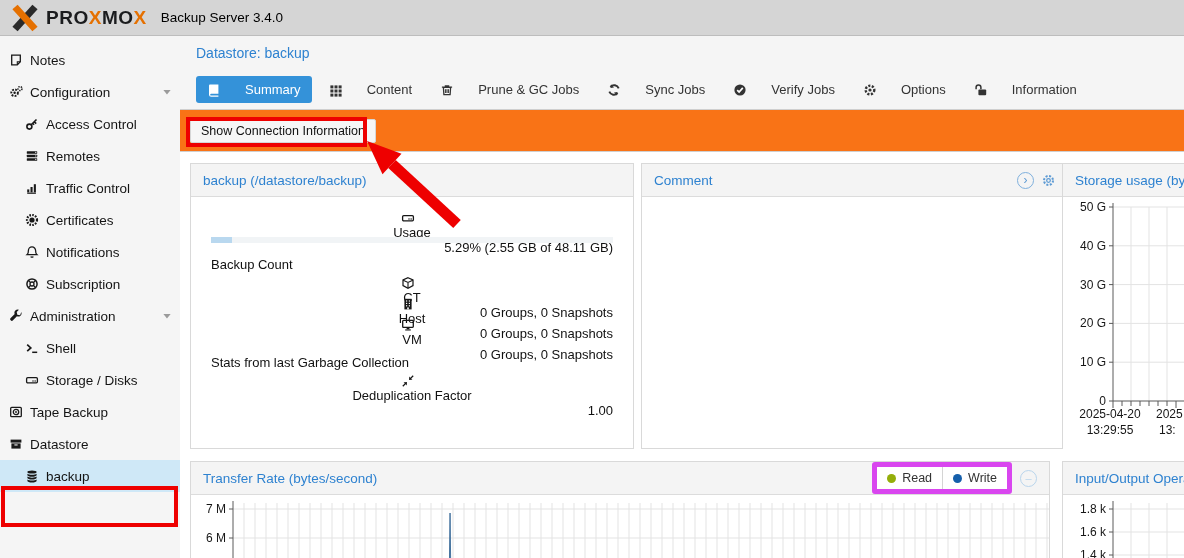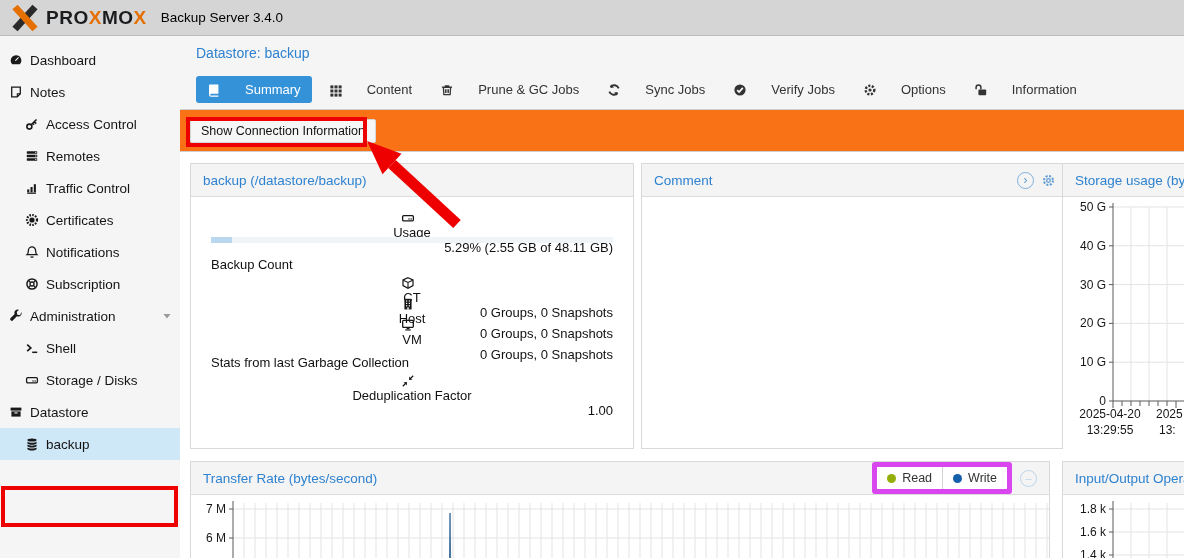--- a/index.html
+++ b/index.html
@@ -97,34 +97,40 @@
     </div>
   <div class="product-name">Backup Server 3.4.0</div>
 </header>
 
 <div class="layout">
 
   <nav class="sidebar" id="sidebar">
       <div class="side-item">
         <span class="icon">
           <svg viewBox="0 0 14 14" width="14" height="14">
-            <path fill="currentColor" d="M7 2.2a5.3 5.3 0 0 0-5.3 5.3c0 1.5.6 2.9 1.6 3.8h7.4A5.3 5.3 0 0 0 7 2.2z"></path>
-            <rect x="6.5" y="3.2" width="1.1" height="4.8" rx=".5" fill="#f5f5f5" transform="rotate(45 7 7)"></rect>
-          </svg>
-        </span>
-        <span class="lbl">Dashboard</span>
-      </div>
-      <div class="side-item">
-        <span class="icon">
-          <svg viewBox="0 0 14 14" width="14" height="14">
             <path fill="none" stroke="currentColor" stroke-width="1.3" d="M2.7 2.2h8.6v6.6l-3 3H2.7z"></path>
             <path fill="none" stroke="currentColor" stroke-width="1.1" d="M8.3 11.6V8.8h3"></path>
           </svg>
         </span>
         <span class="lbl">Notes</span>
+      </div>
+      <div class="side-item">
+        <span class="icon">
+          <svg viewBox="0 0 14 14" width="14" height="14">
+            <circle cx="5.6" cy="7.8" r="3.3" fill="none" stroke="currentColor" stroke-width="1.9" stroke-dasharray="1.9 1.25"></circle>
+            <circle cx="5.6" cy="7.8" r="1.2" fill="currentColor"></circle>
+            <circle cx="11" cy="3.6" r="2" fill="none" stroke="currentColor" stroke-width="1.5" stroke-dasharray="1.3 1"></circle>
+          </svg>
+        </span>
+        <span class="lbl">Configuration</span>
+        <span class="chev">
+          <svg viewBox="0 0 10 10" width="10" height="10">
+            <path fill="currentColor" d="M1.4 3h7.2L5 7.6z"></path>
+          </svg>
+        </span>
       </div>
       <div class="side-item indent">
         <span class="icon">
           <svg viewBox="0 0 14 14" width="14" height="14">
             <circle cx="4.4" cy="9.6" r="2.5" fill="none" stroke="currentColor" stroke-width="1.6"></circle>
             <path fill="none" stroke="currentColor" stroke-width="1.6" d="M6.2 7.8l5.3-5.3M9.3 4.7l1.9 1.9M7.7 6.3l1.4 1.4"></path>
           </svg>
         </span>
         <span class="lbl">Access Control</span>
       </div>
@@ -210,20 +216,30 @@
       </div>
       <div class="side-item indent">
         <span class="icon">
           <svg viewBox="0 0 14 14" width="14" height="14">
             <rect x="1.6" y="4.6" width="10.8" height="5.2" rx="1.1" fill="none" stroke="currentColor" stroke-width="1.3"></rect>
             <circle cx="10.1" cy="7.9" r=".75" fill="currentColor"></circle>
             <circle cx="8" cy="7.9" r=".75" fill="currentColor"></circle>
           </svg>
         </span>
         <span class="lbl">Storage / Disks</span>
+      </div>
+      <div class="side-item">
+        <span class="icon">
+          <svg viewBox="0 0 14 14" width="14" height="14">
+            <rect x="1.7" y="2.3" width="10.6" height="9.4" rx="1" fill="none" stroke="currentColor" stroke-width="1.3"></rect>
+            <circle cx="7" cy="7" r="2.7" fill="none" stroke="currentColor" stroke-width="1.3"></circle>
+            <circle cx="7" cy="7" r=".9" fill="currentColor"></circle>
+          </svg>
+        </span>
+        <span class="lbl">Tape Backup</span>
       </div>
       <div class="side-item">
         <span class="icon">
           <svg viewBox="0 0 14 14" width="14" height="14">
             <rect x="1.6" y="2.6" width="10.8" height="3" fill="currentColor"></rect>
             <path fill="currentColor" d="M2.4 6.4h9.2v5.2H2.4z"></path>
             <rect x="5.4" y="7.4" width="3.2" height="1.1" fill="#f5f5f5"></rect>
           </svg>
         </span>
         <span class="lbl">Datastore</span>

